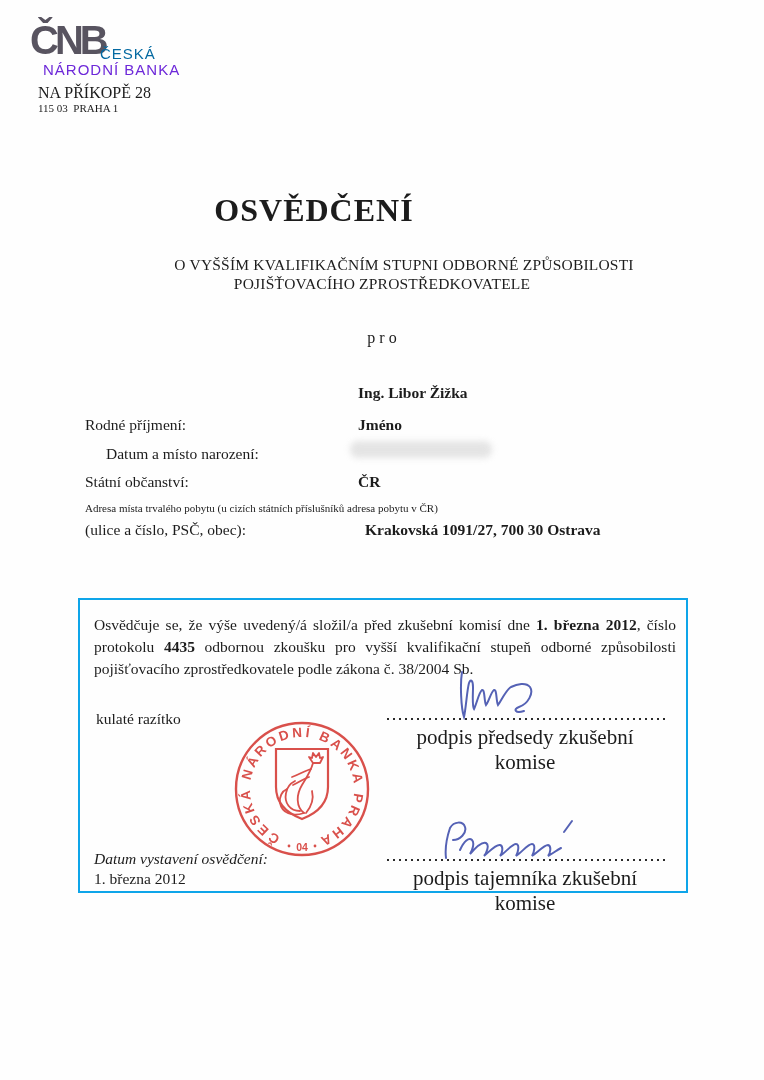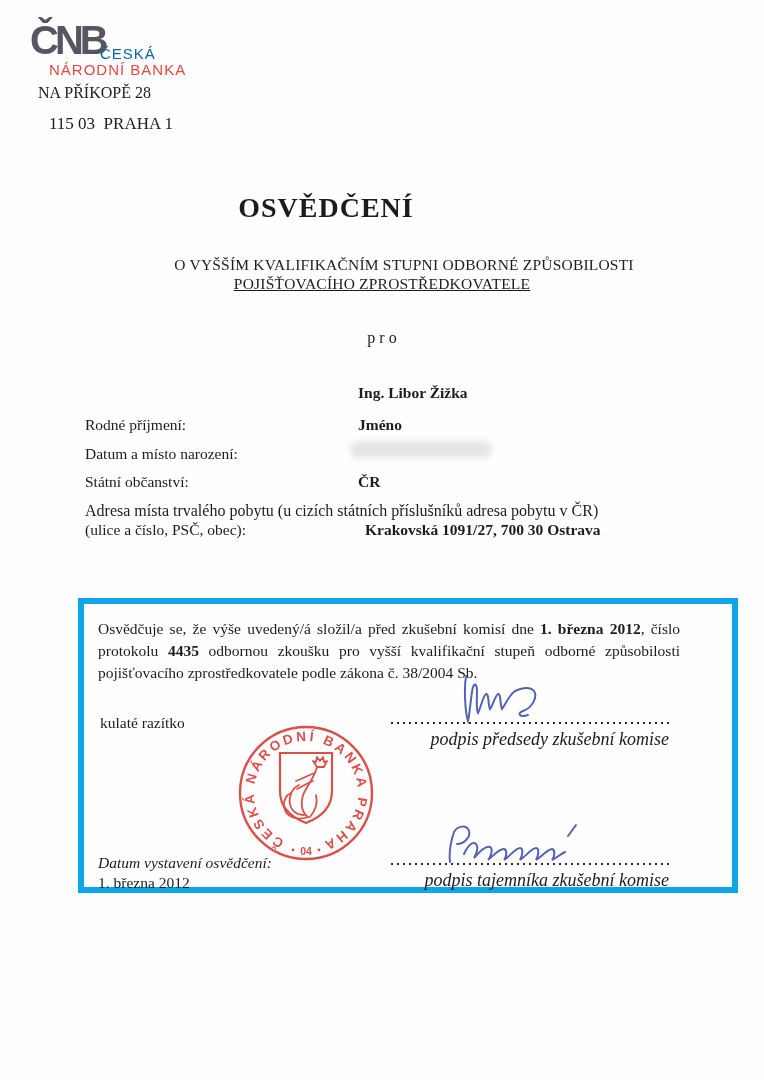--- a/index.html
+++ b/index.html
@@ -27,64 +27,64 @@
     color: #585460;
   }
   .logo-line1 {
     left: 100px; top: 45px;
     font-family: "Liberation Sans", sans-serif;
     font-size: 15px;
     letter-spacing: 1px;
     color: #0369a1;
   }
   .logo-line2 {
-    left: 49px; top: 61px;
+    left: 43px; top: 61px;
     font-family: "Liberation Sans", sans-serif;
     font-size: 15px;
     letter-spacing: 1px;
-    color: #ef4444;
+    color: #6d28d9;
   }
   .addr1 { left: 38px; top: 84px;  font-size: 16px; }
-  .addr2 { left: 49px; top: 102px; font-size: 17px; margin-top: 12px; }
+  .addr2 { left: 38px; top: 102px; font-size: 11px; }
 
   
   .doc-title {
-    left: 12px; top: 192px; width: 628px;
+    left: 0; top: 192px; width: 628px;
     text-align: center;
-    font-size: 28px;
+    font-size: 32px;
     font-weight: 700;
     letter-spacing: 1px;
   }
   .subtitle1 { left: 0; top: 256px; width: 764px; text-align: center; font-size: 15.5px; letter-spacing: 0.2px; padding-left: 44px; }
-  .subtitle2 { left: 0; top: 275px; width: 764px; text-align: center; font-size: 15.5px; letter-spacing: 0.2px; text-decoration: underline; }
+  .subtitle2 { left: 0; top: 275px; width: 764px; text-align: center; font-size: 15.5px; letter-spacing: 0.2px; }
   .pro-label { left: 0; top: 329px; width: 764px; text-align: center; font-size: 16px; }
 
   
   .field-label { left: 85px; font-size: 15.5px; }
   .field-value { left: 358px; font-size: 15.5px; font-weight: 700; }
   .row1 { top: 384px; }
   .row2 { top: 416px; text-align: center; }
-  .row3 { top: 445px; }
+  .row3 { top: 445px; margin-left: 21px; }
   .row4 { top: 473px; }
-  .addr-label1 { left: 85px; top: 502px; font-size: 16px; }
+  .addr-label1 { left: 85px; top: 502px; font-size: 11px; }
   .addr-label2 { left: 85px; top: 521px; font-size: 15.5px; }
   .addr-value  { left: 365px; top: 521px; font-size: 15.5px; font-weight: 700; }
 
   .redaction {
     left: 350px; top: 441px; width: 142px; height: 17px;
     background: #dcdcdc;
     border-radius: 8px;
     filter: blur(3px);
     opacity: 0.75;
   }
 
   
   .cert-box {
-    left: 78px; top: 598px; width: 660px; height: 295px;
-    border: 6px solid #0ea5e9;
+    left: 78px; top: 598px; width: 610px; height: 295px;
+    border: 2px solid #0ea5e9;
   }
   .statement {
     position: absolute;
     left: 14px; top: 14px; width: 582px;
     font-size: 15.5px;
     line-height: 22px;
     text-align: justify;
   }
   .statement b { font-weight: 700; }
   .round-stamp-label { position: absolute; left: 16px; top: 110px; font-size: 15.5px; }
@@ -95,23 +95,22 @@
     width: 280px; height: 4px;
     background-image: radial-gradient(circle, #2b2b2b 1.1px, transparent 1.4px);
     background-size: 6px 4px;
     background-repeat: repeat-x;
   }
   .dotted1 { left: 305px; top: 117px; }
   .dotted2 { left: 305px; top: 258px; }
   .sig-caption {
     position: absolute;
     width: 280px;
-    text-align: right;
-    font-style: italic;
-    font-size: 18px;
+    text-align: center;
+    font-size: 21px;
   }
   .cap1 { left: 305px; top: 125px; }
   .cap2 { left: 305px; top: 266px; }
   .sig1 { position: absolute; left: 372px; top: 66px; }
   .sig2 { position: absolute; left: 356px; top: 216px; }
 
   .issue-label { position: absolute; left: 14px; top: 250px; font-size: 15.5px; font-style: italic; }
   .issue-date  { position: absolute; left: 14px; top: 270px; font-size: 15.5px; }
 </style>
 </head>

